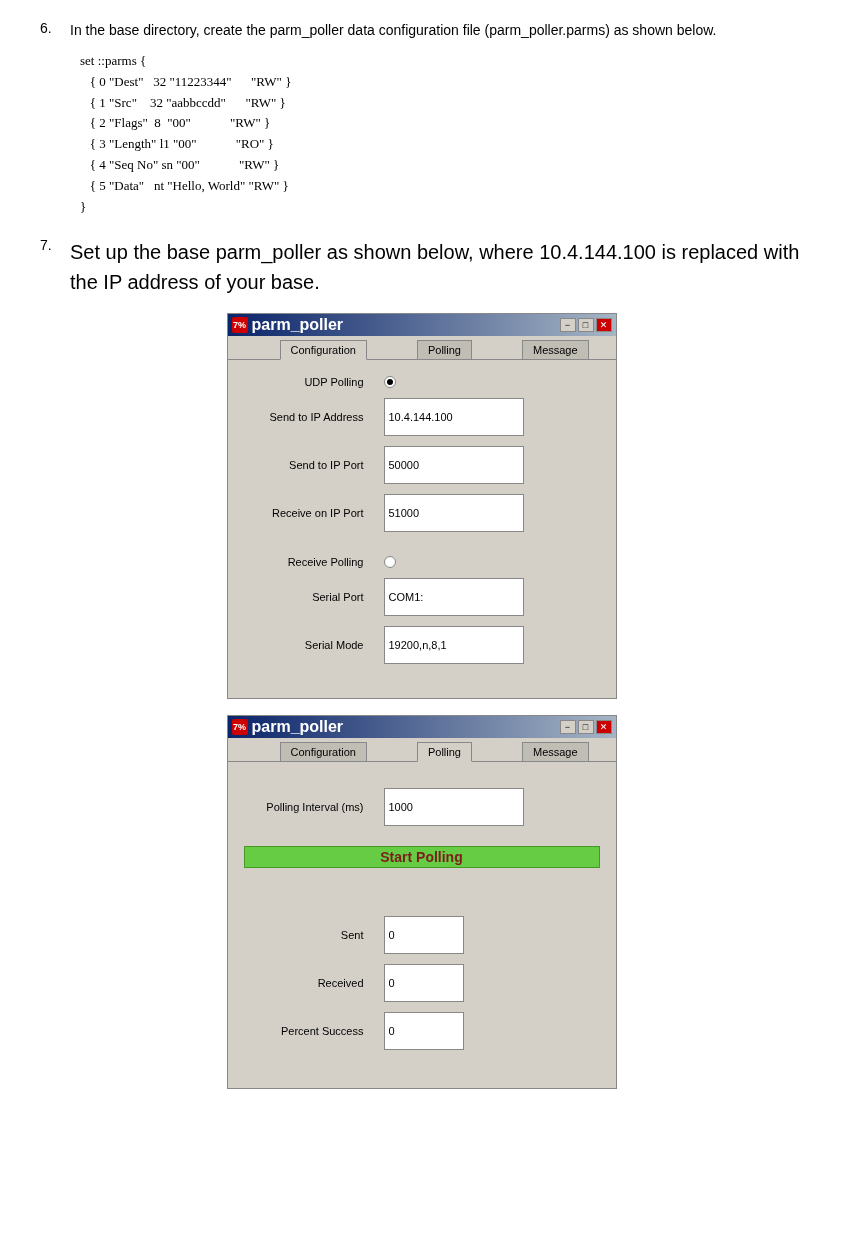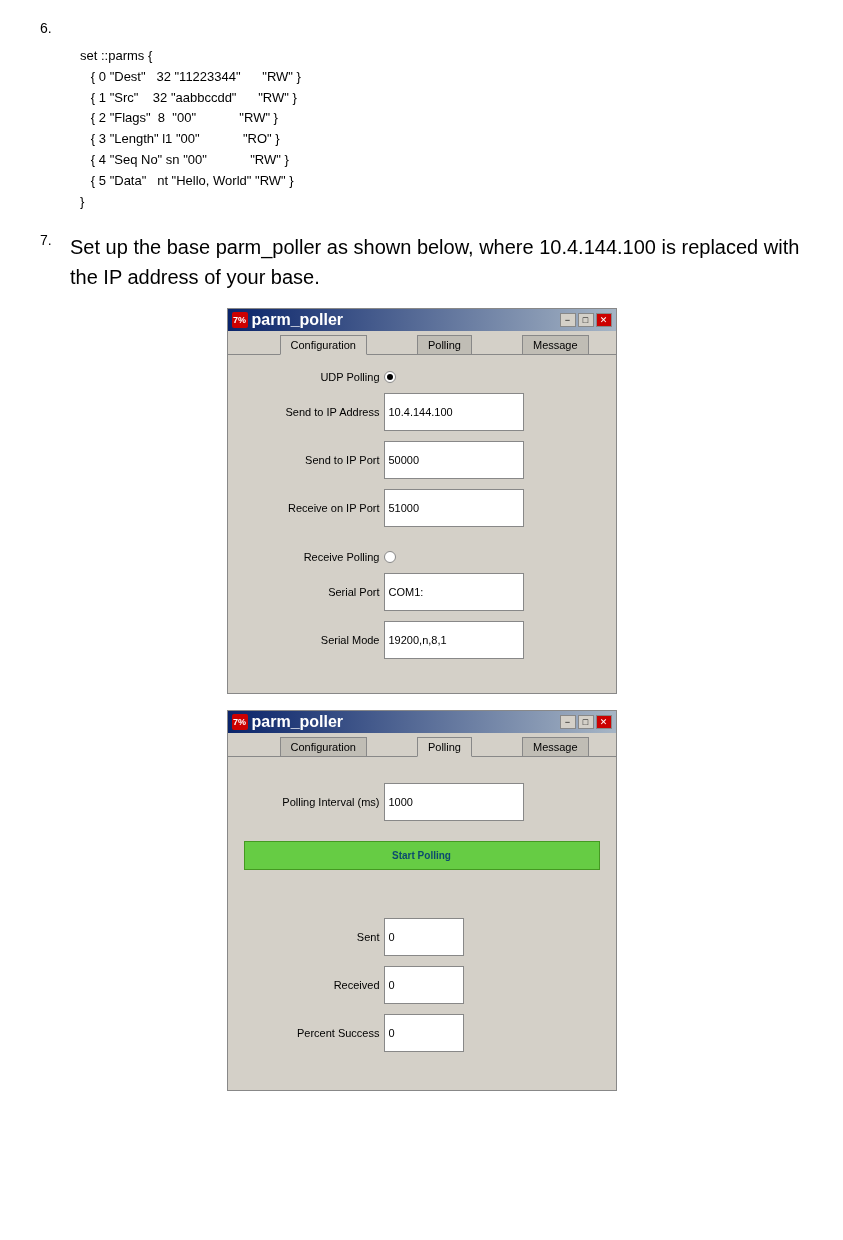--- a/index.html
+++ b/index.html
@@ -27,21 +27,21 @@
       min-width: 30px;
       font-size: 14px;
     }
 
     .step-text {
       font-size: 14px;
       line-height: 1.5;
     }
 
     .code-block {
-      font-family: Liberation Sans, sans-serif;
+      font-family: Liberation Serif, serif;
       font-size: 13px;
       margin: 10px 0 10px 40px;
       line-height: 1.6;
       white-space: pre;
     }
 
     .window-container {
       display: flex;
       justify-content: center;
       margin: 16px 0;
@@ -150,21 +150,21 @@
       display: flex;
       align-items: center;
       margin-bottom: 10px;
     }
 
     .form-label {
       text-align: right;
       font-size: 11px;
       color: #000;
       flex: 0 0 140px;
-      padding-right: 4px;
+      padding-right: 20px;
     }
 
     .form-input {
       border: 1px solid #888;
       background: white;
       padding: 18px 4px;
       font-size: 11px;
       height: 28px;
       width: 140px;
     }
@@ -190,24 +190,24 @@
       left: 2px;
     }
 
     .section-divider {
       height: 14px;
     }
 
     .green-button {
       background: #66cc44;
       border: 1px solid #449922;
-      color: #0c4a6e;
-      font-size: 10px;
+      color: #7f1d1d;
+      font-size: 14px;
       font-weight: bold;
-      padding: 8px;
+      padding: 2px;
       width: 100%;
       cursor: pointer;
       margin-bottom: 6px;
       text-align: center;
     }
 
     .pink-button {
       background: #ffaaaa;
       border: 1px solid #cc7777;
       color: #000;
@@ -230,20 +230,21 @@
       font-size: 20px;
       line-height: 1.5;
     }
   </style>
 </head>
 <body>
 
 <div class="step-container">
   <div class="step-header">
     <span class="step-number">6.</span>
+    <span class="step-text">In the base directory, create the parm_poller data configuration file (parm_poller.parms) as shown below.</span>
   </div>
   <div class="code-block">set ::parms {
    { 0 "Dest"   32 "11223344"      "RW" }
    { 1 "Src"    32 "aabbccdd"      "RW" }
    { 2 "Flags"  8  "00"            "RW" }
    { 3 "Length" l1 "00"            "RO" }
    { 4 "Seq No" sn "00"            "RW" }
    { 5 "Data"   nt "Hello, World" "RW" }
 }</div>
 </div>

